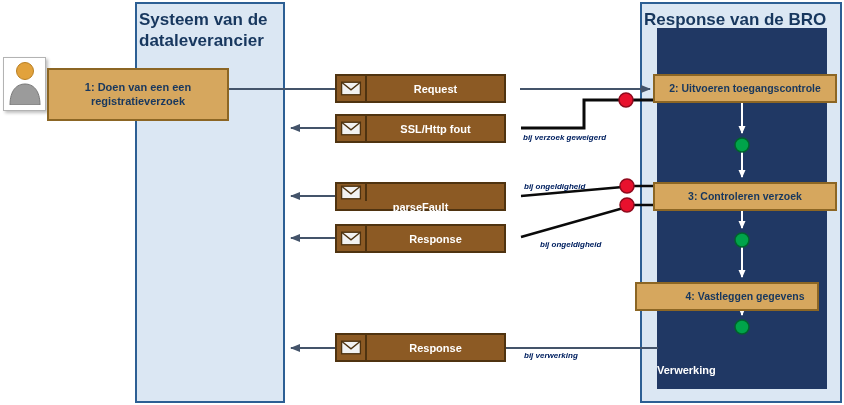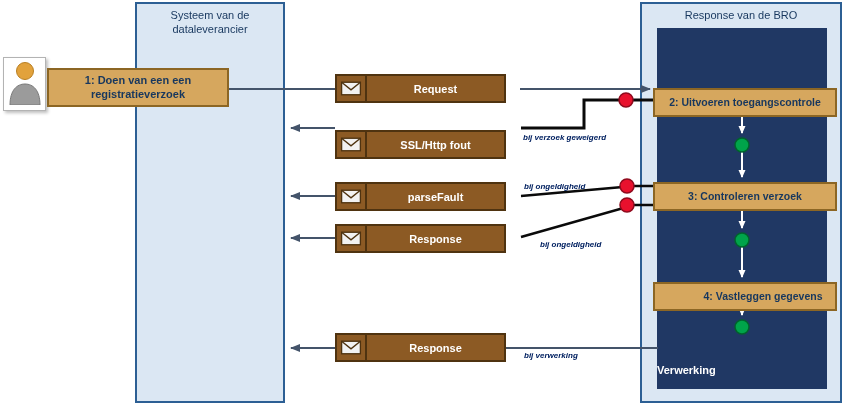--- a/index.html
+++ b/index.html
@@ -2,42 +2,42 @@
 <html><head>
 <meta charset="utf-8">
 <style>
   * { margin:0; padding:0; box-sizing:border-box; }
   html,body { background:#ffffff; font-family:"Liberation Sans", sans-serif; }
   .canvas { position:relative; width:844px; height:405px; background:#ffffff; overflow:hidden; }
 
   .panel { position:absolute; background:#dbe7f3; border:2px solid #2c5f94; }
   .panel-supplier { left:135px; top:2px; width:150px; height:401px; }
   .panel-bro { left:640px; top:2px; width:202px; height:401px; }
-  .panel-title { position:absolute; top:5px; left:2px; right:2px; text-align:center;
-                 font-weight:normal; font-size:11px; line-height:1.25; color:#17375e; }
+  .panel-title { position:absolute; top:5px; left:2px; right:2px; 
+                 font-weight:bold; font-size:17px; line-height:1.25; color:#17375e; }
 
   .inner-dark { position:absolute; left:657px; top:28px; width:170px; height:361px; background:#203864; }
   .verwerking-label { position:absolute; left:657px; top:364px; width:170px; text-align:left;
                       color:#ffffff; font-weight:bold; font-size:11px; }
 
   .actor-box { position:absolute; left:3px; top:57px; width:43px; height:54px; background:#ffffff;
                border:1px solid #b3b3b3; box-shadow:2px 2px 3px rgba(0,0,0,.25);
                display:flex; align-items:center; justify-content:center; }
 
   .step { position:absolute; background:#d6a75e; border:2px solid #8c6624; color:#17375e;
           font-weight:bold; display:flex; align-items:center; justify-content:center;
           text-align:center; padding:1px 4px; line-height:1.2; }
-  .step-1 { left:47px;  top:68px;  width:182px; height:39px; font-size:11px; }
-  .step-2 { left:653px; top:88px;  width:184px; height:29px; font-size:10.5px; }
+  .step-1 { left:47px;  top:68px;  width:182px; height:53px; font-size:11px; }
+  .step-2 { left:653px; top:74px;  width:184px; height:29px; font-size:10.5px; }
   .step-3 { left:653px; top:182px; width:184px; height:29px; font-size:10.5px;text-align:right; }
-  .step-4 { left:653px; top:282px; width:184px; height:29px; font-size:10.5px;padding-left:40px; }
+  .step-4 { left:635px; top:282px; width:184px; height:29px; font-size:10.5px;padding-left:40px; }
 
   .msg { position:absolute; left:335px; width:171px; height:29px; background:#8c5a24;
          border:2px solid #4f3310; display:flex; align-items:stretch; }
-  .msg-1 { top:74px; }  .msg-2 { top:114px;margin-top:16px; } .msg-3 { top:182px; }
+  .msg-1 { top:74px; }  .msg-2 { top:114px; } .msg-3 { top:182px;flex-direction:column; }
   .msg-4 { top:224px; } .msg-5 { top:333px; }
   .msg-icon { width:30px; border-right:2px solid #4f3310; display:flex; align-items:center; justify-content:center; }
   .msg-label { flex:1; display:flex; align-items:center; justify-content:center;
                color:#ffffff; font-weight:bold; font-size:11px; }
 
   .cond { position:absolute; font-size:8px; font-style:italic; font-weight:bold; color:#002060; white-space:nowrap; }
   .cond-1 { left:523px; top:133px; }
   .cond-2 { left:524px; top:182px; }
   .cond-3 { left:540px; top:240px; }
   .cond-4 { left:524px; top:351px; }

